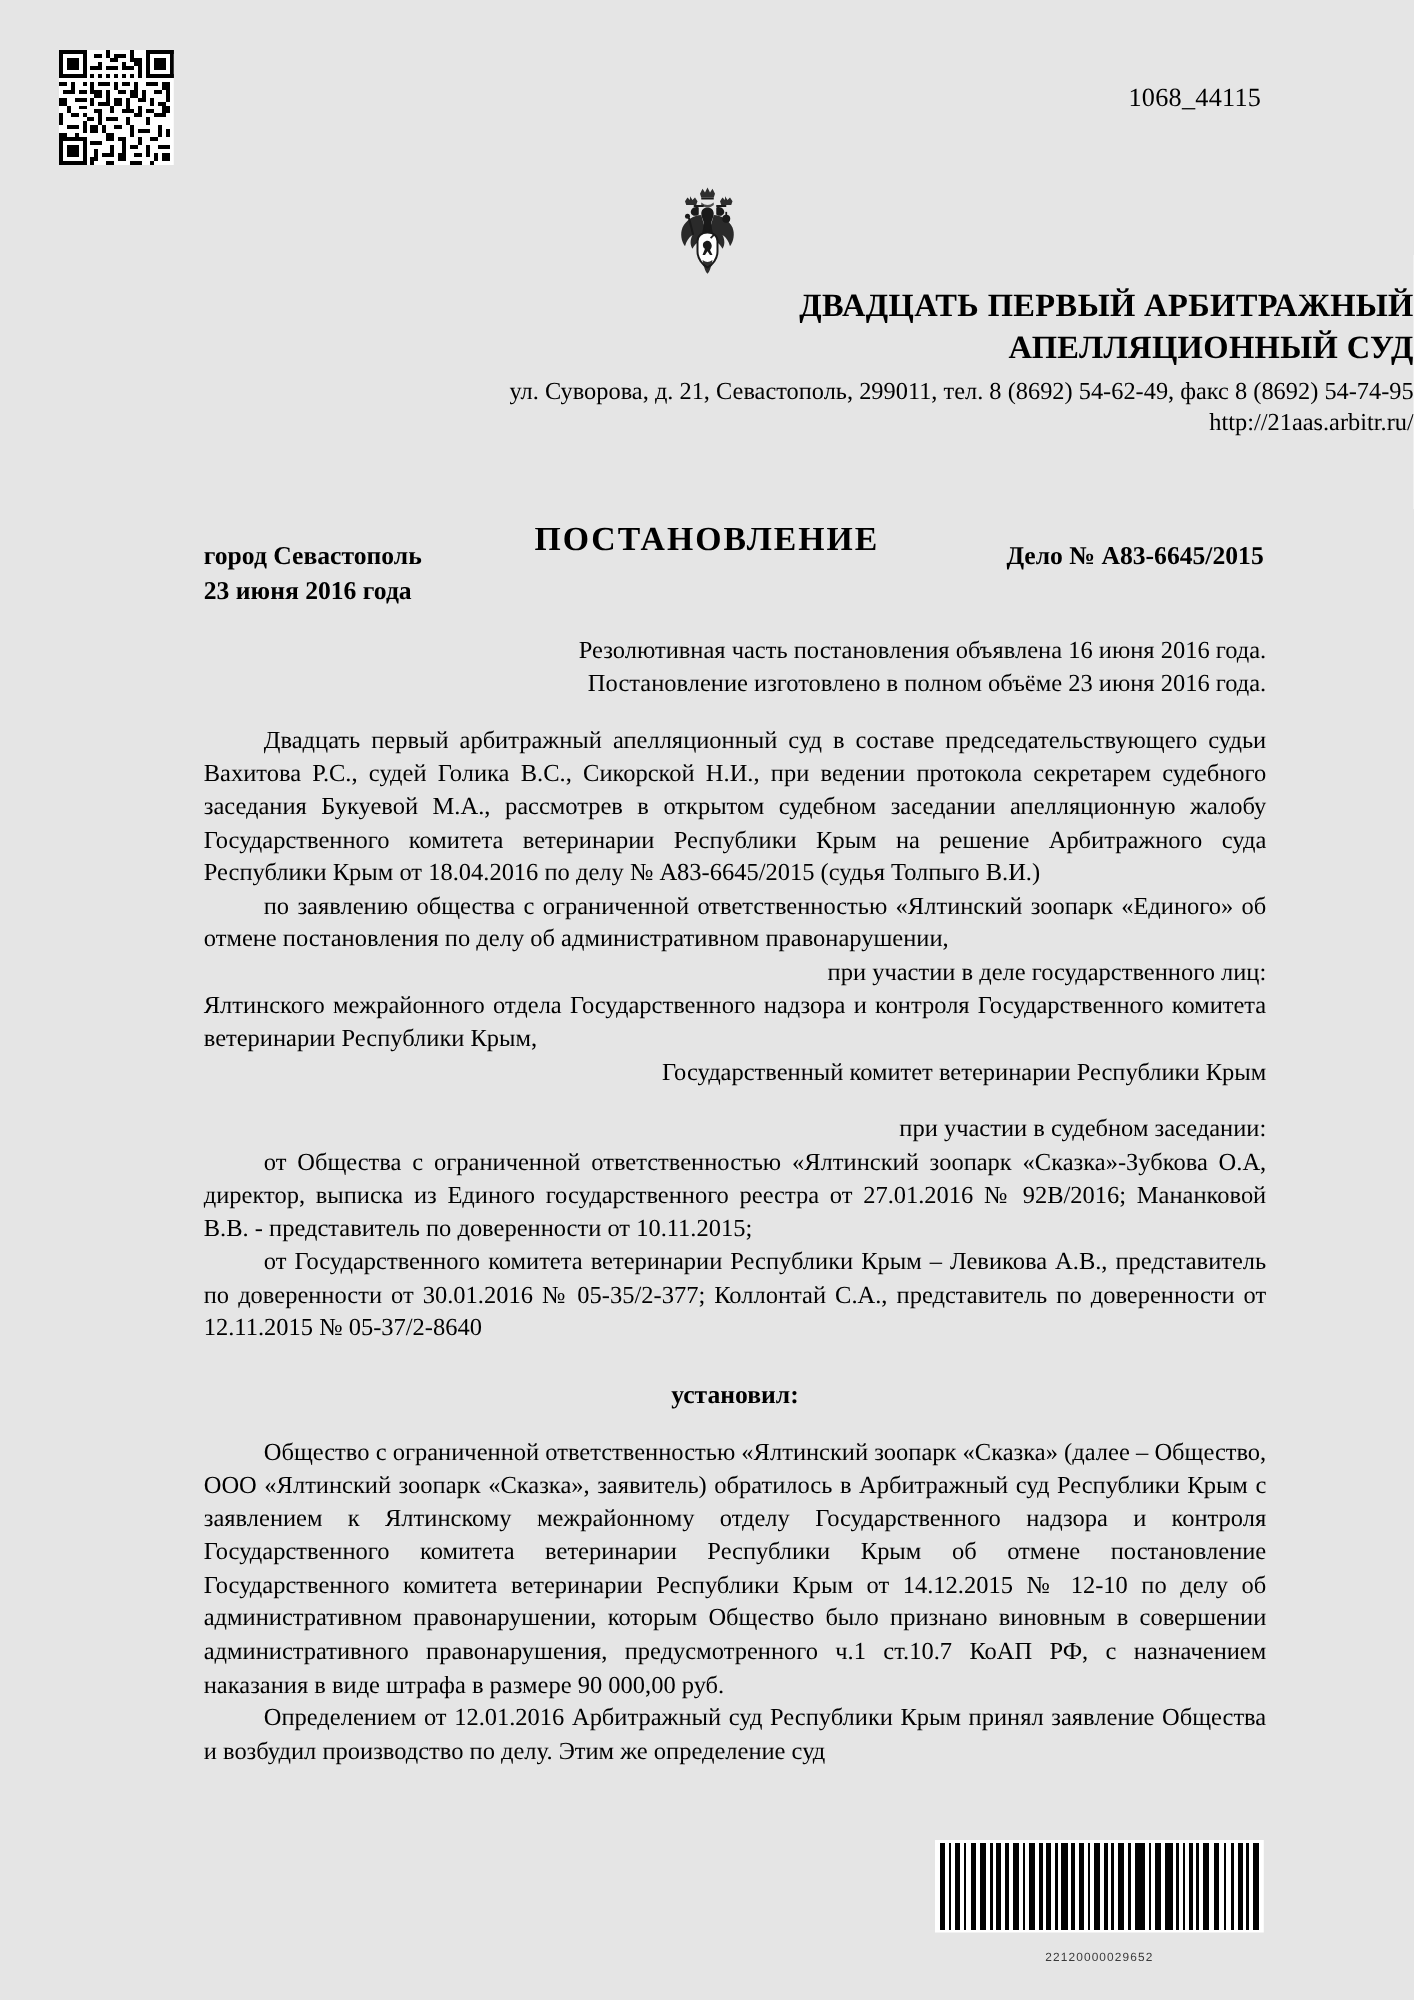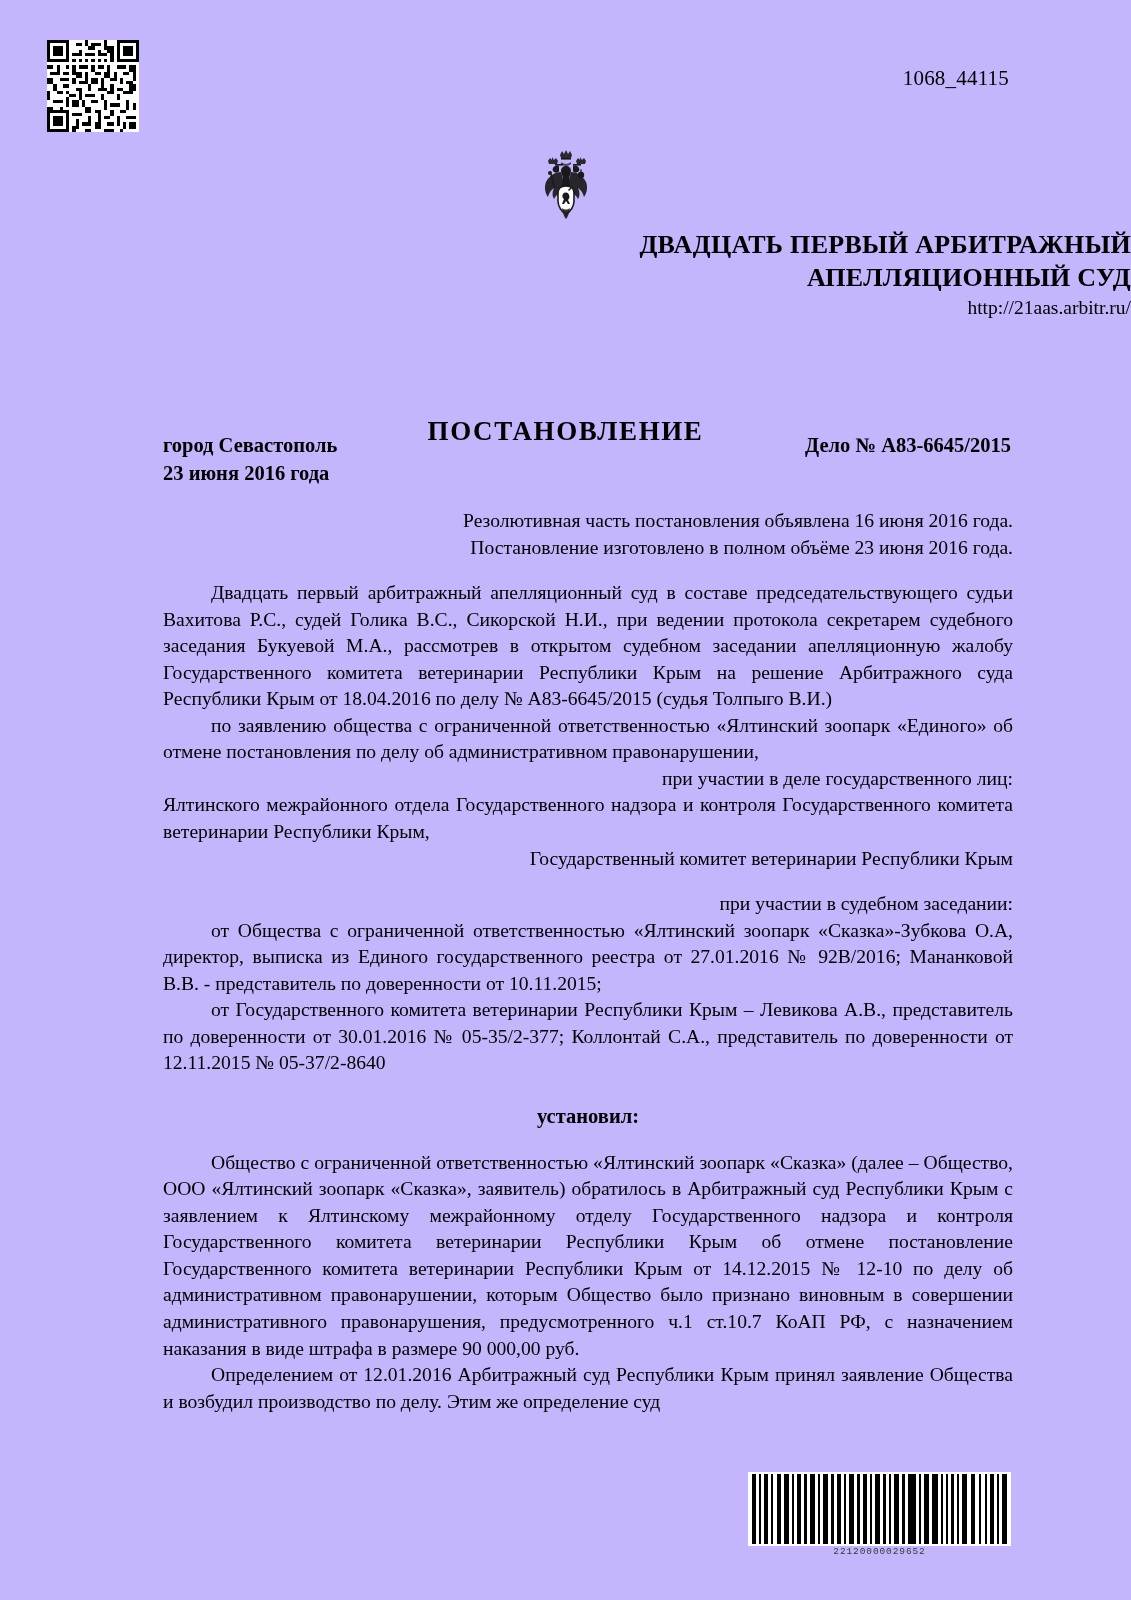--- a/index.html
+++ b/index.html
@@ -10,21 +10,21 @@
   }
   body {
     font-family: "Liberation Serif", "DejaVu Serif", serif;
     color: #000000;
   }
   .page {
     position: relative;
     width: 1131px;
     height: 1600px;
     margin: 0 auto;
-    background: #c4b5fd;
+    background: #e5e5e5;
     overflow: hidden;
     box-sizing: border-box;
   }
 
   
   .top-row {
     position: absolute;
     top: 36px;
     left: 0;
     right: 0;
@@ -150,25 +150,25 @@
     top: 1472px;
     width: 263px;
     text-align: center;
   }
   .barcode {
     width: 263px;
     height: 74px;
     display: block;
   }
   .barcode-num {
-    font-family: Liberation Mono, monospace;
+    font-family: Liberation Sans, sans-serif;
     font-size: 9.5px;
     letter-spacing: 0.9px;
     color: #3a3a3a;
-    margin-top: 0;
+    margin-top: 15px;
   }
 </style>
 </head>
 <body>
 
 <div class="page">
 
   <div class="top-row">
     <svg class="qr" viewBox="0 0 29 29" shape-rendering="crispEdges" aria-hidden="true">
       <rect width="29" height="29" fill="#fff"></rect>
@@ -337,20 +337,21 @@
         <path d="M27 60 c1 5 2 9 4 11 c2 -2 3 -6 4 -11 c-3 2 -5 2 -8 0z" opacity="0.9"></path>
       </g>
     </svg>
   </div>
 
   <div class="court-head">
     <div class="court-name">
       <div>ДВАДЦАТЬ ПЕРВЫЙ АРБИТРАЖНЫЙ</div>
       <div>АПЕЛЛЯЦИОННЫЙ СУД</div>
     </div>
+    <div class="court-address">ул. Суворова, д. 21, Севастополь, 299011, тел. 8 (8692) 54-62-49, факс 8 (8692) 54-74-95</div>
     <div class="court-url">http://21aas.arbitr.ru/</div>
   </div>
 
   <div class="doc-title">ПОСТАНОВЛЕНИЕ</div>
 
   <div class="meta-row">
     <div class="meta-line">
       <span class="meta-left">город Севастополь</span>
       <span class="meta-right">Дело № А83-6645/2015</span>
     </div>

